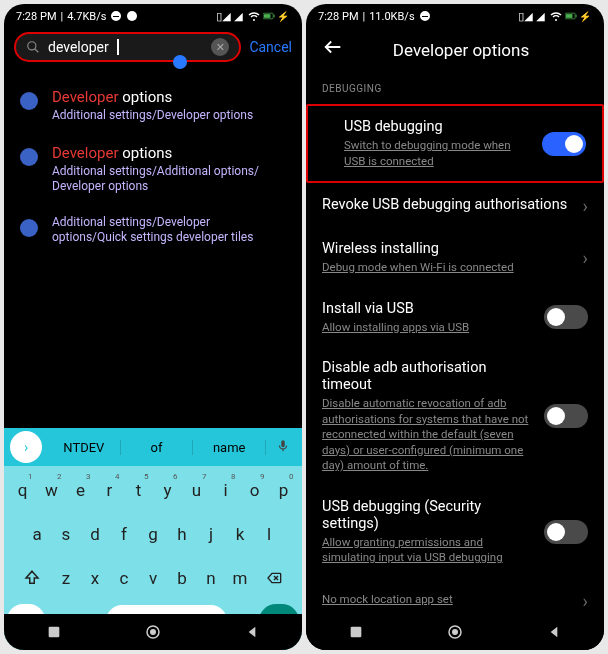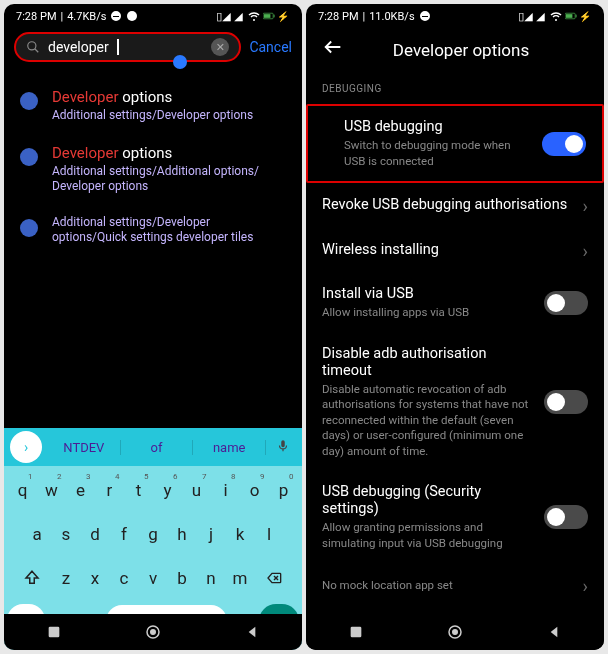--- a/index.html
+++ b/index.html
@@ -1,17 +1,17 @@
 <!DOCTYPE html>
 <html><head>
 <meta charset="utf-8">
 <style>
   * { box-sizing: border-box; margin: 0; padding: 0; }
   body { background: #e8e8e8; font-family: -apple-system, Roboto, sans-serif; display: flex; gap: 4px; padding: 4px; }
-  .phone { width: 300px; height: 646px; background: #000; border-radius: 10px; overflow: hidden; position: relative; color: #fff; }
+  .phone { width: 300px; height: 646px; background: #000; border-radius: 20px; overflow: hidden; position: relative; color: #fff; }
   
   .status-bar { display: flex; justify-content: space-between; align-items: center; padding: 4px 12px 2px; font-size: 11px; height: 22px; }
   .status-left { display: flex; gap: 4px; align-items: center; }
   .status-right { display: flex; gap: 3px; align-items: center; }
   .status-icon { width: 12px; height: 12px; display: inline-flex; align-items: center; justify-content: center; }
   
   .search-row { display: flex; align-items: center; padding: 6px 10px; gap: 8px; }
   .search-box { flex: 1; background: #2a2a2a; border-radius: 20px; padding: 6px 12px; display: flex; align-items: center; gap: 8px; position: relative; }
   .search-box.highlighted { border: 2px solid #d00; padding: 4px 10px; background: #1a1a1a; }
   .search-icon-svg { width: 14px; height: 14px; stroke: #888; fill: none; }
@@ -25,21 +25,21 @@
   .result-item { display: flex; padding: 10px 16px; gap: 14px; align-items: flex-start; }
   .result-dot { width: 18px; height: 18px; background: #3a61c4; border-radius: 50%; margin-top: 4px; flex-shrink: 0; }
   .result-content { flex: 1; }
   .result-title { font-size: 15px; margin-bottom: 2px; }
   .result-title .hl { color: #e53935; }
   .result-sub { font-size: 12px; color: #c4b5fd; line-height: 1.3; }
   
   .keyboard { position: absolute; bottom: 0; left: 0; right: 0; }
   .suggestion-bar { background: #26c6da; display: flex; align-items: center; height: 38px; }
   .sug-expand { width: 32px; height: 32px; background: #fff; border-radius: 50%; margin: 0 6px; display: flex; align-items: center; justify-content: center; color: #26c6da; font-size: 14px; }
-  .sug-item { flex: 1; text-align: center; color: #4c1d95; font-size: 13px; border-right: 1px solid rgba(0,0,0,0.15); padding: 0 4px; }
+  .sug-item { flex: 1; text-align: center; color: #000000; font-size: 13px; border-right: 1px solid rgba(0,0,0,0.15); padding: 0 4px; }
   .sug-item:last-child { border-right: none; }
   .mic { width: 16px; margin: 0 10px; color: #444; }
   
   .key-rows { background: #7de0e8; padding: 6px 3px 4px; }
   .key-row { display: flex; justify-content: center; gap: 3px; margin-bottom: 8px; }
   .key { width: 26px; height: 36px; display: flex; flex-direction: column; align-items: center; justify-content: center; color: #222; position: relative; }
   .key-num { font-size: 8px; color: #555; position: absolute; top: 0; right: 3px; }
   .key-letter { font-size: 17px; }
   .key-shift { width: 36px; }
   .key-back { width: 36px; }
@@ -57,21 +57,21 @@
   
   .header-row { display: flex; align-items: center; padding: 10px 16px 14px; gap: 20px; }
   .back-arrow { font-size: 20px; color: #fff; }
   .header-title { font-size: 17px; color: #fff; flex: 1; text-align: center; margin-right: 30px; }
   .section-label { font-size: 10px; color: #888; padding: 6px 16px 10px; letter-spacing: 0.5px; }
   
   .settings-list { }
   .setting-item { padding: 12px 16px; display: flex; align-items: center; gap: 12px; }
   .setting-text { flex: 1; }
   .setting-title { font-size: 14.5px; color: #fff; margin-bottom: 3px; }
-  .setting-desc { font-size: 11.5px; color: #888; line-height: 1.35; }
+  .setting-desc { font-size: 11.5px; color: #888; line-height: 1.35; text-decoration: underline; }
   .highlighted-setting { border: 2px solid #d00; border-radius: 2px; margin: 0 0px; padding-left: 36px; }
   
   .toggle { width: 44px; height: 24px; border-radius: 12px; position: relative; flex-shrink: 0; }
   .toggle.on { background: #2962ff; }
   .toggle.off { background: #4a4a4a; }
   .toggle-knob { width: 18px; height: 18px; background: #fff; border-radius: 50%; position: absolute; top: 3px; }
   .toggle.on .toggle-knob { right: 3px; }
   .toggle.off .toggle-knob { left: 3px; }
   .chevron { color: #666; font-size: 18px; }
   
@@ -364,20 +364,21 @@
         </div>
         <div class="setting-item">
           <div class="setting-text">
             <div class="setting-title">Revoke USB debugging authorisations</div>
           </div>
           <span class="chevron">›</span>
         </div>
         <div class="setting-item">
           <div class="setting-text">
             <div class="setting-title">Wireless installing</div>
+            <div class="setting-desc">Debug mode when Wi-Fi is connected</div>
           </div>
           <span class="chevron">›</span>
         </div>
         <div class="setting-item">
           <div class="setting-text">
             <div class="setting-title">Install via USB</div>
             <div class="setting-desc">Allow installing apps via USB</div>
           </div>
           <div class="toggle off">
             <div class="toggle-knob"></div>

